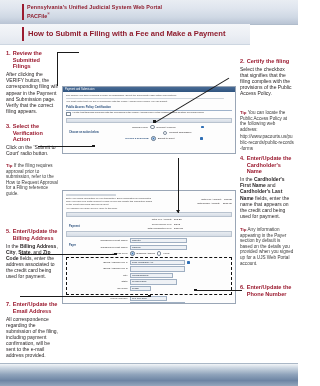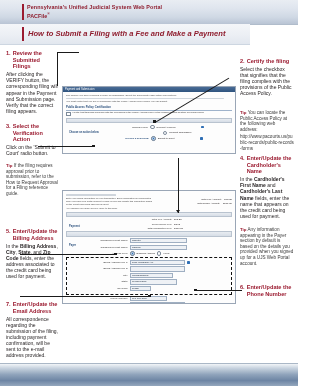--- a/index.html
+++ b/index.html
@@ -28,21 +28,20 @@
     position:absolute;left:27px;top:12px;
     font-size:5.4px;font-weight:bold;color:#8f1d2e;white-space:nowrap;
   }
   .banner-l2 sup{font-size:3.4px;}
 
   
   .titlebar{
     position:absolute;left:0;top:24px;width:250px;height:20px;
     background:linear-gradient(180deg,#f4f6f9 0%,#eceff4 55%,#e2e7ef 100%);
     border-bottom:1px solid #cdd6e1;
-    font-style:italic;
   }
   .title-rule{position:absolute;left:22px;top:3px;width:2.4px;height:14px;background:#9b1b30;}
   .title-text{
     position:absolute;left:28px;top:5px;
     font-size:7.6px;font-weight:bold;color:#8f1d2e;white-space:nowrap;
   }
 
   
   .step{position:absolute;}
   .step-head{

